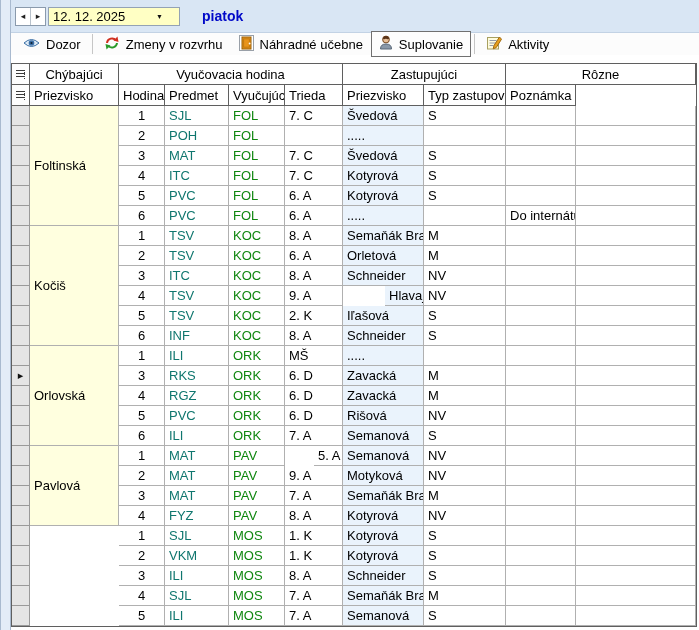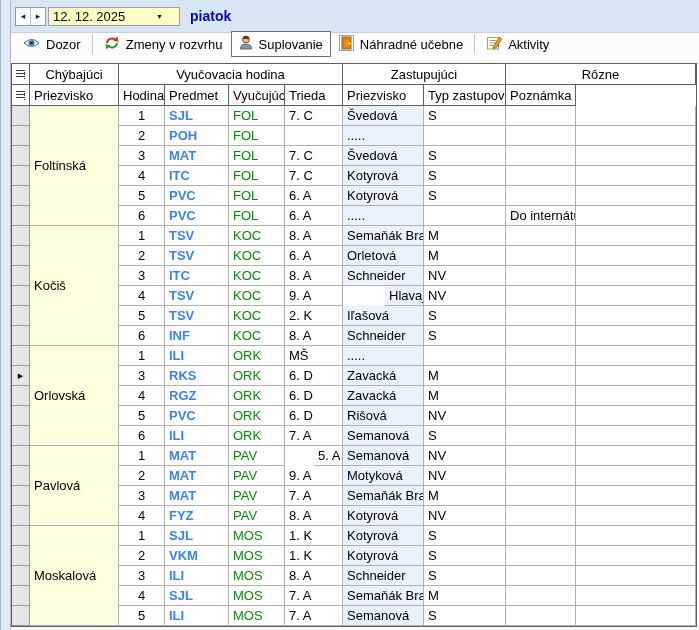--- a/index.html
+++ b/index.html
@@ -23,21 +23,21 @@
   }
   .spinbox{display:flex;margin-left:4px;height:19px;border:1px solid #8A9AAC;background:#fff;box-sizing:border-box;}
   .spinbtn{width:14px;display:flex;align-items:center;justify-content:center;font-size:9px;color:#222;cursor:default;}
   .spinbtn:first-child{border-right:1px solid #B8C2CC;}
   .datefield{
     width:132px;height:19px;background:#FFFFC4;border:1px solid #93A2B5;
     display:flex;align-items:center;justify-content:space-between;
     padding:0 4px;margin-left:2px;box-sizing:border-box;
   }
   .ddarrow{font-size:7px;color:#111;margin-right:12px;}
-  .daylabel{margin-left:10px;font-weight:bold;color:#0008C8;font-size:14px;}
+  .daylabel{margin-left:22px;font-weight:bold;color:#0008C8;font-size:14px;}
   
   .toolbar{
     position:absolute;left:11px;top:33px;right:0;height:22px;
     background:#FCFCFC;display:flex;align-items:center;padding-left:4px;box-sizing:border-box;
   }
   .tbtn{
     display:flex;align-items:center;gap:6px;height:24px;
     padding:0 7px;border:1px solid transparent;background:transparent;font-size:13px;white-space:nowrap;
   }
   .tbtn.active{border:1px solid #707070;background:#FDFDFD;}
@@ -61,21 +61,21 @@
   .corner{justify-content:center;padding:0;background:#FDFDFD;}
   .gicon{width:8px;height:9px;
     background:repeating-linear-gradient(to bottom,#3A3A3A 0 1px,transparent 1px 3px);
     border-right:1px dotted #3A3A3A;}
   .podhdr{justify-content:space-between;}
   .sorttri{color:#ABABAB;font-size:9px;}
   .gut{background:#E5E5E5;border-right-color:#9A9A9A;border-bottom-color:#9A9A9A;
        justify-content:center;padding:0;font-size:11px;color:#111;}
   .namecell{background:#FFFFDF;}
   .hod{justify-content:center;padding:0;}
-  .pred{color:#3b82f6;font-weight:bold;}
+  .pred{color:#0f766e;}
   .vyu{color:#0E860E;}
   .zas{background:#EAF3FC;}
 </style>
 </head>
 <body>
 
 <div class="leftstrip"></div>
 
 <div class="topbar">
   <div class="spinbox">
@@ -101,36 +101,36 @@
   <div class="tsep"></div>
   <div class="tbtn">
     <span><svg width="16" height="16" viewBox="0 0 16 16">
           <path d="M3 8 a5 5 0 0 1 9 -2.5" fill="none" stroke="#D03020" stroke-width="2"></path>
           <polygon points="13.5,1.5 14.5,7 9.5,5.5" fill="#D03020"></polygon>
           <path d="M13 8 a5 5 0 0 1 -9 2.5" fill="none" stroke="#2A9A2A" stroke-width="2"></path>
           <polygon points="2.5,14.5 1.5,9 6.5,10.5" fill="#2A9A2A"></polygon>
         </svg></span>
     <span>Zmeny v rozvrhu</span>
   </div>
-  <div class="tbtn active">
-    <span><svg width="14" height="15" viewBox="0 0 14 15">
-          <circle cx="7" cy="4.5" r="3.4" fill="#E8C09A" stroke="#7A4A20"></circle>
-          <path d="M3.8 3.2 a3.4 3.4 0 0 1 6.4 0 l-1 1.4 q-2.2 -1.8 -4.4 -0.2 Z" fill="#5A3318"></path>
-          <path d="M1.5 14 q0 -5 5.5 -5 q5.5 0 5.5 5 Z" fill="#8A98A8" stroke="#5A6878"></path>
-        </svg></span>
-    <span>Suplovanie</span>
-  </div>
   <div class="tbtn">
     <span><svg width="15" height="16" viewBox="0 0 15 16">
           <rect x="0.5" y="0.5" width="14" height="15" fill="#FFFFFF" stroke="#99A0A8"></rect>
           <rect x="3" y="2" width="9" height="12" fill="#E8941C" stroke="#9A6008"></rect>
           <rect x="4.6" y="3.8" width="5.8" height="8.4" fill="none" stroke="#C27A10"></rect>
           <circle cx="10.6" cy="8.5" r="0.9" fill="#FFF"></circle>
         </svg></span>
     <span>Náhradné učebne</span>
+  </div>
+  <div class="tbtn active">
+    <span><svg width="14" height="15" viewBox="0 0 14 15">
+          <circle cx="7" cy="4.5" r="3.4" fill="#E8C09A" stroke="#7A4A20"></circle>
+          <path d="M3.8 3.2 a3.4 3.4 0 0 1 6.4 0 l-1 1.4 q-2.2 -1.8 -4.4 -0.2 Z" fill="#5A3318"></path>
+          <path d="M1.5 14 q0 -5 5.5 -5 q5.5 0 5.5 5 Z" fill="#8A98A8" stroke="#5A6878"></path>
+        </svg></span>
+    <span>Suplovanie</span>
   </div>
   <div class="tsep"></div>
   <div class="tbtn">
     <span><svg width="16" height="16" viewBox="0 0 16 16">
           <rect x="1.5" y="2.5" width="11" height="11.5" fill="#FFFCDC" stroke="#A8A060"></rect>
           <path d="M3.5 5.5 h7 M3.5 8 h7 M3.5 10.5 h4" stroke="#8890A0" stroke-width="0.9"></path>
           <polygon points="13.5,2 8,10.5 7.2,13.8 10.2,12.6 15.5,4.2" fill="#E8A01C" stroke="#A06A10"></polygon>
         </svg></span>
     <span>Aktivity</span>
   </div>
@@ -342,21 +342,20 @@
     <div class="cell gut" style="grid-area: 23 / 1;"></div>
     <div class="cell hod" style="grid-area: 23 / 3;">4</div>
     <div class="cell pred" style="grid-area: 23 / 4;">FYZ</div>
     <div class="cell vyu" style="grid-area: 23 / 5;">PAV</div>
     <div class="cell tri" style="grid-area: 23 / 6;">8. A</div>
     <div class="cell zas" style="grid-area: 23 / 7;">Kotyrová</div>
     <div class="cell typ" style="grid-area: 23 / 8;">NV</div>
     <div class="cell poz" style="grid-area: 23 / 9;"></div>
     <div class="cell pod" style="grid-area: 23 / 10;"></div>
     <div class="cell gut" style="grid-area: 24 / 1;"></div>
-    <div class="cell namecell" style="grid-area: 24 / 2 / span 5;">Moskalová</div>
     <div class="cell hod" style="grid-area: 24 / 3;">1</div>
     <div class="cell pred" style="grid-area: 24 / 4;">SJL</div>
     <div class="cell vyu" style="grid-area: 24 / 5;">MOS</div>
     <div class="cell tri" style="grid-area: 24 / 6;">1. K</div>
     <div class="cell zas" style="grid-area: 24 / 7;">Kotyrová</div>
     <div class="cell typ" style="grid-area: 24 / 8;">S</div>
     <div class="cell poz" style="grid-area: 24 / 9;"></div>
     <div class="cell pod" style="grid-area: 24 / 10;"></div>
     <div class="cell gut" style="grid-area: 25 / 1;"></div>
     <div class="cell hod" style="grid-area: 25 / 3;">2</div>

